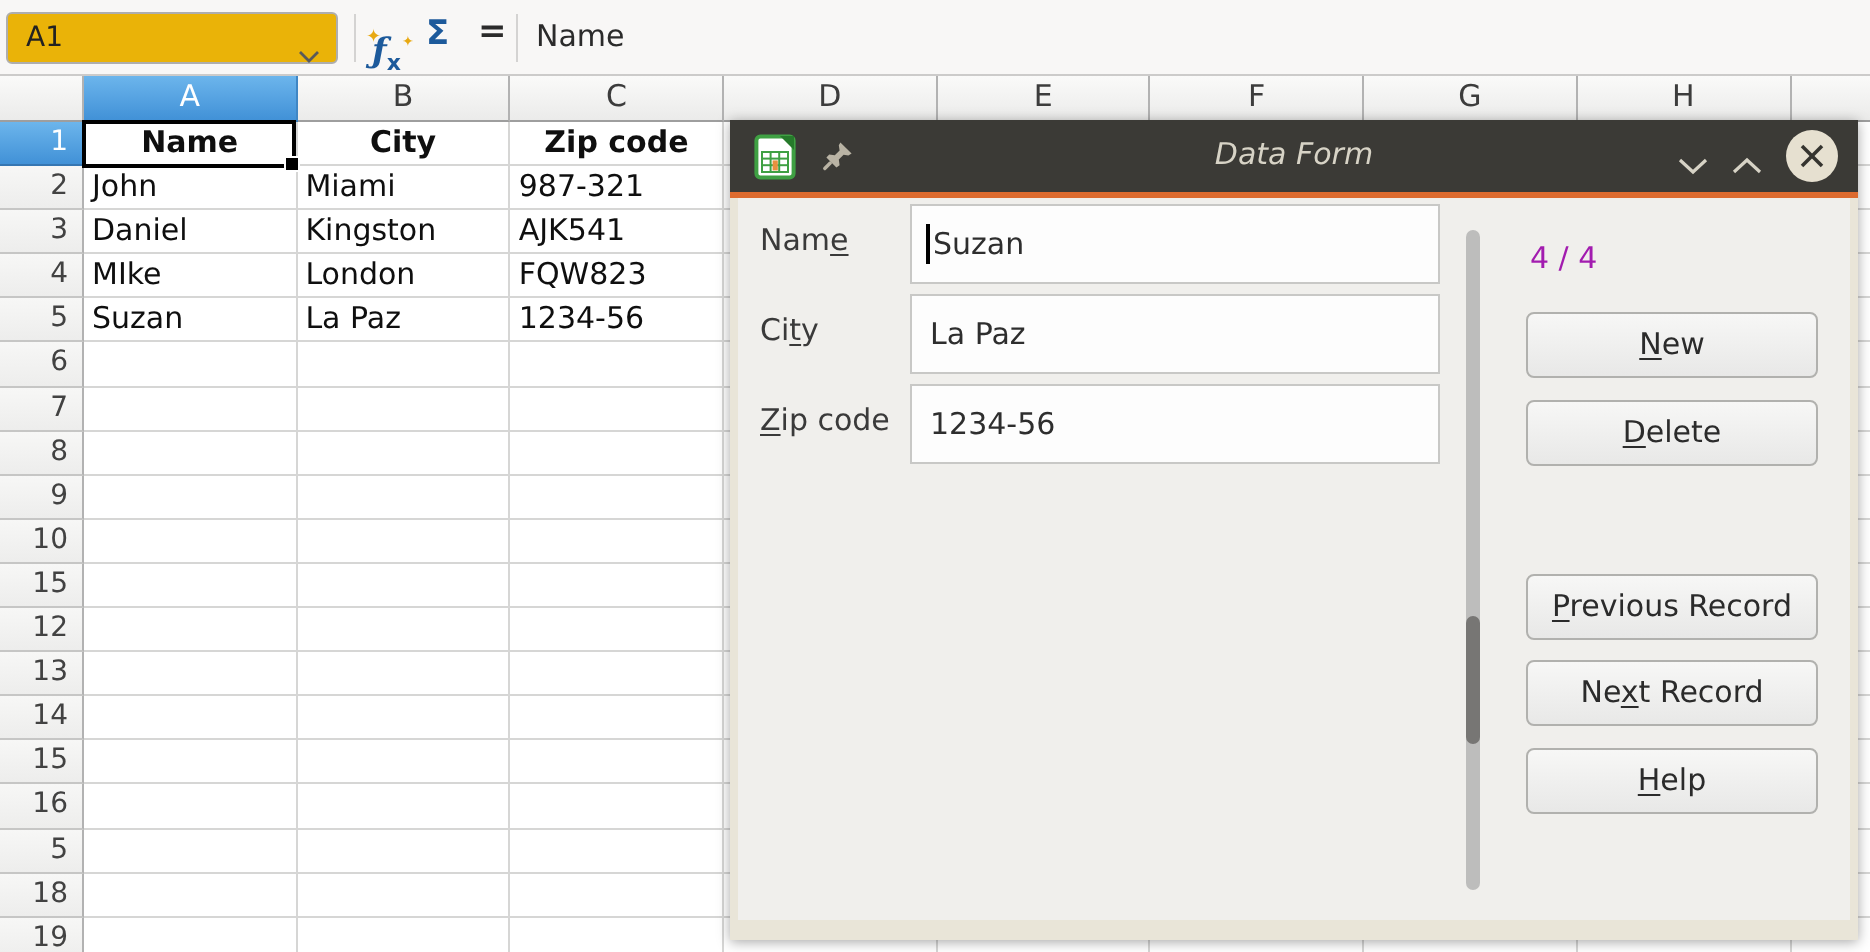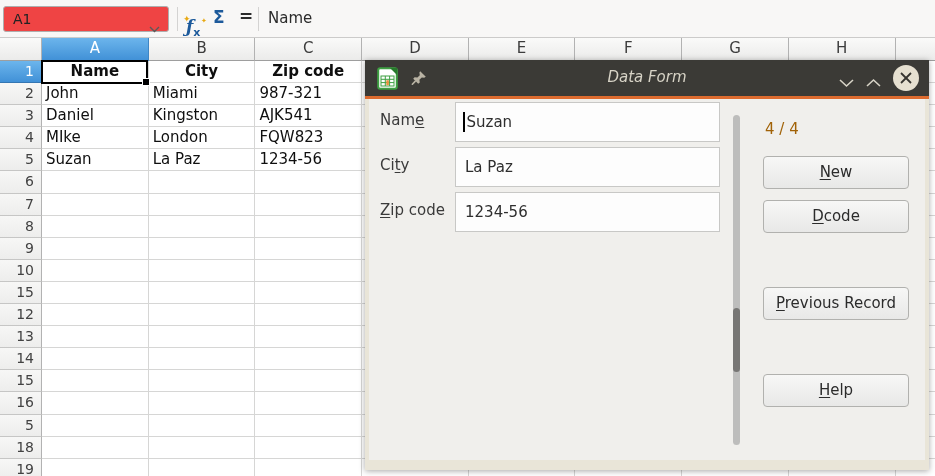--- a/index.html
+++ b/index.html
@@ -3,21 +3,21 @@
 <meta charset="utf-8">
 <style>
   html,body{margin:0;padding:0;background:#fff;}
   .screen{position:relative;width:935px;height:476px;overflow:hidden;
           font-family:"DejaVu Sans",sans-serif;background:#fff;}
 
   
   .fbar{position:absolute;left:0;top:0;width:935px;height:38px;background:#f8f7f6;
         border-bottom:1px solid #cccbca;box-sizing:border-box;}
   .namebox{position:absolute;left:3px;top:6px;width:166px;height:26px;box-sizing:border-box;
-           background:#ef4444;border:1px solid #aeaeae;border-radius:3px;font-size:14px;color:#222;
+           background:#eab308;border:1px solid #aeaeae;border-radius:3px;font-size:14px;color:#222;
            line-height:24px;padding-left:9px;}
   .namebox .nb-chev{position:absolute;right:8px;top:9px;}
   .fsep{position:absolute;top:7px;width:1px;height:24px;background:#d4d3d2;}
   .fxicon{position:absolute;left:186px;top:16px;width:26px;height:26px;color:#1d5a9b;font-size:17px;}
   .fxicon i{font-family:"DejaVu Serif",serif;font-weight:bold;}
   .fxicon .fx-x{font-size:11px;font-weight:bold;position:relative;top:4px;left:0px;}
   .fxicon .star{position:absolute;color:#e8a912;font-style:normal;}
   .fxicon .s1{font-size:9px;left:-3px;top:-2px;}
   .fxicon .s2{font-size:7px;left:15px;top:1px;}
   .sigma{position:absolute;left:213px;top:7px;font-size:17px;font-weight:bold;color:#1d5a9b;}
@@ -79,21 +79,21 @@
              background:#fdfdfd;border:1px solid #c8c8c6;font-size:15px;color:#2e2e2e;
              display:flex;align-items:center;padding-left:7px;}
   .fld-input .val{margin-left:2px;}
   .caret{width:1.5px;height:20px;background:#000;}
 
   .vscroll{position:absolute;left:364px;top:16px;width:7px;height:330px;background:#bdbdbc;
            border-radius:4px;}
   .vthumb{position:absolute;left:0;top:193px;width:7px;height:64px;background:#777674;
           border-radius:4px;}
 
-  .counter{position:absolute;left:396px;top:21px;font-size:15px;color:#a16207;}
+  .counter{position:absolute;left:396px;top:21px;font-size:15px;color:#a21caf;}
   .dbtn{position:absolute;left:394px;width:146px;height:33px;box-sizing:border-box;
         background:linear-gradient(#f7f7f6,#e8e8e7);border:1px solid #b1b1ae;border-radius:4px;
         font-size:15px;color:#2b2b2b;text-align:center;line-height:30px;cursor:default;}
   .dbtn.disabled{color:#a3a29f;background:linear-gradient(#f3f3f2,#ececeb);border-color:#c6c6c3;}
 </style>
 </head>
 <body>
 
 <div class="screen">
 
@@ -424,21 +424,22 @@
           <span class="val">1234-56</span>
         </div>
 
         <div class="vscroll">
           <div class="vthumb"></div>
         </div>
 
         <div class="counter">4 / 4</div>
 
         <div class="dbtn" style="top:57px"><span></span><span class="mn">N</span><span>ew</span></div>
-        <div class="dbtn" style="top:101px"><span></span><span class="mn">D</span><span>code</span></div>
+        <div class="dbtn" style="top:101px"><span></span><span class="mn">D</span><span>elete</span></div>
         <div class="dbtn" style="top:188px"><span></span><span class="mn">P</span><span>revious Record</span></div>
+        <div class="dbtn" style="top:231px"><span>Ne</span><span class="mn">x</span><span>t Record</span></div>
         <div class="dbtn" style="top:275px"><span></span><span class="mn">H</span><span>elp</span></div>
 
       </div>
     </div>
   </div>
 
 </div>
 
 </body></html>

